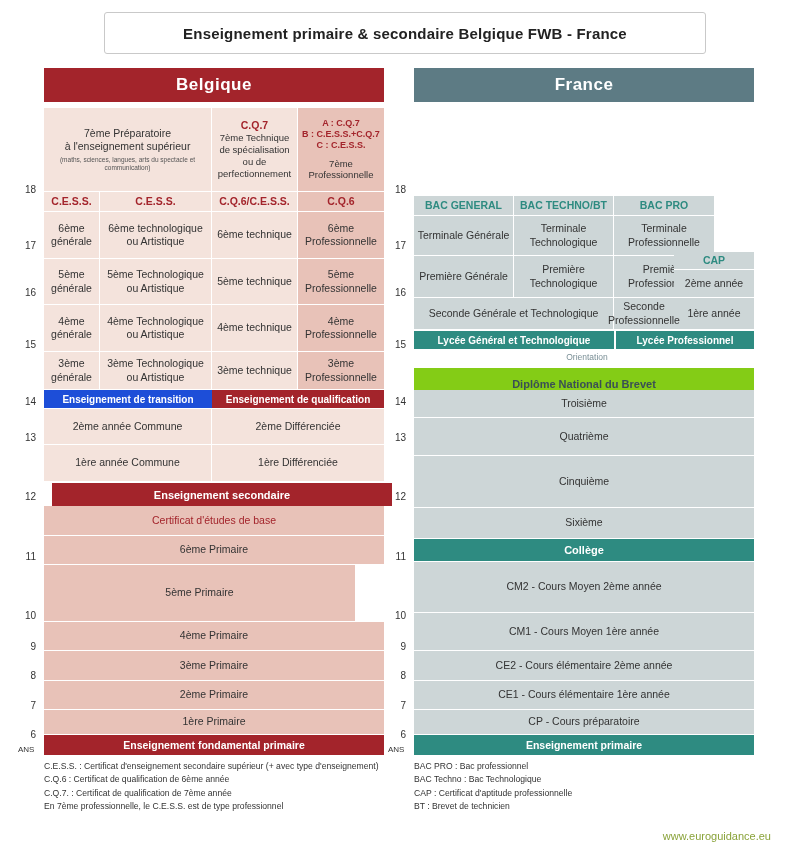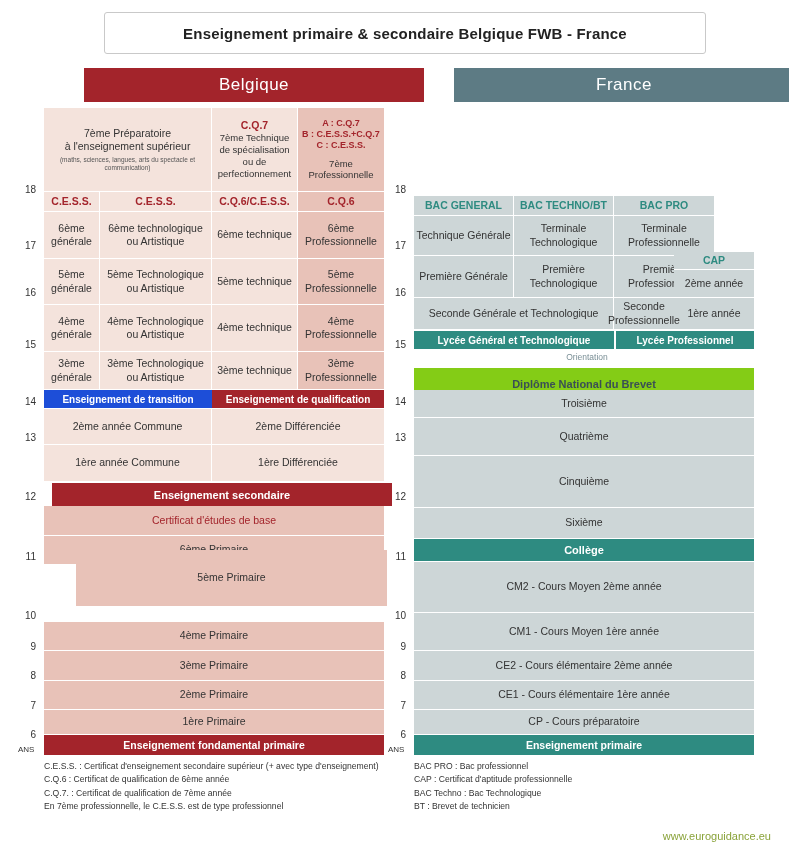--- a/index.html
+++ b/index.html
@@ -13,21 +13,21 @@
   }
   .title-box{
     position:absolute;left:104px;top:12px;width:600px;height:40px;
     border:1px solid #c9c9c9;border-radius:3px;background:#fff;
     display:flex;align-items:center;justify-content:center;
   }
   .title-box span{font-size:15px;font-weight:bold;color:#222;letter-spacing:.2px;}
 
   .col-head{
     position:absolute;height:34px;display:flex;align-items:center;justify-content:center;
-    color:#fff;font-size:17px;font-weight:normal;letter-spacing:.5px;margin-left:40px;
+    color:#fff;font-size:17px;font-weight:bold;letter-spacing:.5px;
   }
   #be-head{left:44px;top:68px;width:340px;background:#a3242b;}
   #fr-head{left:414px;top:68px;width:340px;background:#5d7b84;}
 
   
   .axis-label{position:absolute;font-size:10px;color:#333;text-align:right;}
   .axis-ans{position:absolute;font-size:8px;color:#333;}
 
   .cell{
     position:absolute;box-sizing:border-box;
@@ -147,21 +147,21 @@
 <div class="cell sep-r" style="left:44px;top:445px;width:168px;height:37px;background:#f4e3dc;">1ère année Commune</div>
 <div class="cell" style="left:212px;top:445px;width:172px;height:37px;background:#f4e3dc;">1ère Différenciée</div>
 
 <div class="band" style="left:52px;top:483px;width:340px;height:23px;background:#a3242b;font-size:11px;">Enseignement secondaire</div>
 
 <div class="cell" style="left:44px;top:506px;width:340px;height:30px;background:#e8c2b8;">
   <span class="hdr-red" style="font-weight:normal;">Certificat d'études de base</span>
 </div>
 
 <div class="cell" style="left:44px;top:536px;width:340px;height:29px;background:#e8c2b8;">6ème Primaire</div>
-<div class="cell" style="left:44px;top:550px;width:311px;height:57px;background:#e8c2b8;margin-left:32px;">5ème Primaire</div>
+<div class="cell" style="left:44px;top:565px;width:311px;height:57px;background:#e8c2b8;">5ème Primaire</div>
 <div class="cell" style="left:44px;top:622px;width:340px;height:29px;background:#e8c2b8;">4ème Primaire</div>
 <div class="cell" style="left:44px;top:651px;width:340px;height:30px;background:#e8c2b8;">3ème Primaire</div>
 <div class="cell" style="left:44px;top:681px;width:340px;height:29px;background:#e8c2b8;">2ème Primaire</div>
 <div class="cell" style="left:44px;top:710px;width:340px;height:25px;background:#e8c2b8;">1ère Primaire</div>
 
 <div class="band" style="left:44px;top:735px;width:340px;height:20px;background:#a3242b;font-size:10.5px;">Enseignement fondamental primaire</div>
 
 <div class="legend" style="left:44px;top:760px;width:345px;">
   <div>C.E.S.S. : Certificat d'enseignement secondaire supérieur (+ avec type d'enseignement)</div>
   <div>C.Q.6 : Certificat de qualification de 6ème année</div>
@@ -172,21 +172,21 @@
 <div class="cell sep-r" style="left:414px;top:196px;width:100px;height:20px;background:#cdd6d7;">
     <span class="hdr-teal">BAC GENERAL</span>
   </div>
 <div class="cell sep-r" style="left:514px;top:196px;width:100px;height:20px;background:#cdd6d7;">
     <span class="hdr-teal">BAC TECHNO/BT</span>
   </div>
 <div class="cell" style="left:614px;top:196px;width:100px;height:20px;background:#cdd6d7;">
     <span class="hdr-teal">BAC PRO</span>
   </div>
 
-<div class="cell sep-r" style="left:414px;top:216px;width:100px;height:40px;background:#cdd6d7;">Technique Générale</div>
+<div class="cell sep-r" style="left:414px;top:216px;width:100px;height:40px;background:#cdd6d7;">Terminale Générale</div>
 <div class="cell sep-r" style="left:514px;top:216px;width:100px;height:40px;background:#cdd6d7;">Terminale Technologique</div>
 <div class="cell" style="left:614px;top:216px;width:100px;height:40px;background:#cdd6d7;">Terminale Professionnelle</div>
 
 <div class="cell sep-r" style="left:414px;top:256px;width:100px;height:42px;background:#cdd6d7;">Première Générale</div>
 <div class="cell sep-r" style="left:514px;top:256px;width:100px;height:42px;background:#cdd6d7;">Première Technologique</div>
 <div class="cell" style="left:614px;top:256px;width:100px;height:42px;background:#cdd6d7;">Première Professionnelle</div>
 
 <div class="cell" style="left:674px;top:252px;width:80px;height:18px;background:#cdd6d7;">
     <span class="hdr-teal">CAP</span>
   </div>
@@ -212,18 +212,18 @@
 
 <div class="cell" style="left:414px;top:562px;width:340px;height:51px;background:#cdd6d7;">CM2 - Cours Moyen 2ème année</div>
 <div class="cell" style="left:414px;top:613px;width:340px;height:38px;background:#cdd6d7;">CM1 - Cours Moyen 1ère année</div>
 <div class="cell" style="left:414px;top:651px;width:340px;height:30px;background:#cdd6d7;">CE2 - Cours élémentaire 2ème année</div>
 <div class="cell" style="left:414px;top:681px;width:340px;height:29px;background:#cdd6d7;">CE1 - Cours élémentaire 1ère année</div>
 <div class="cell" style="left:414px;top:710px;width:340px;height:25px;background:#cdd6d7;">CP - Cours préparatoire</div>
 <div class="band" style="left:414px;top:735px;width:340px;height:20px;background:#2e8b81;font-size:10.5px;">Enseignement primaire</div>
 
 <div class="legend" style="left:414px;top:760px;width:345px;">
   <div>BAC PRO : Bac professionnel</div>
+  <div>BAC Techno : Bac Technologique</div>
   <div>CAP : Certificat d'aptitude professionnelle</div>
-  <div>BAC Techno : Bac Technologique</div>
   <div>BT : Brevet de technicien</div>
 </div>
 
 <div class="footer-url">www.euroguidance.eu</div>
 
 </body></html>

